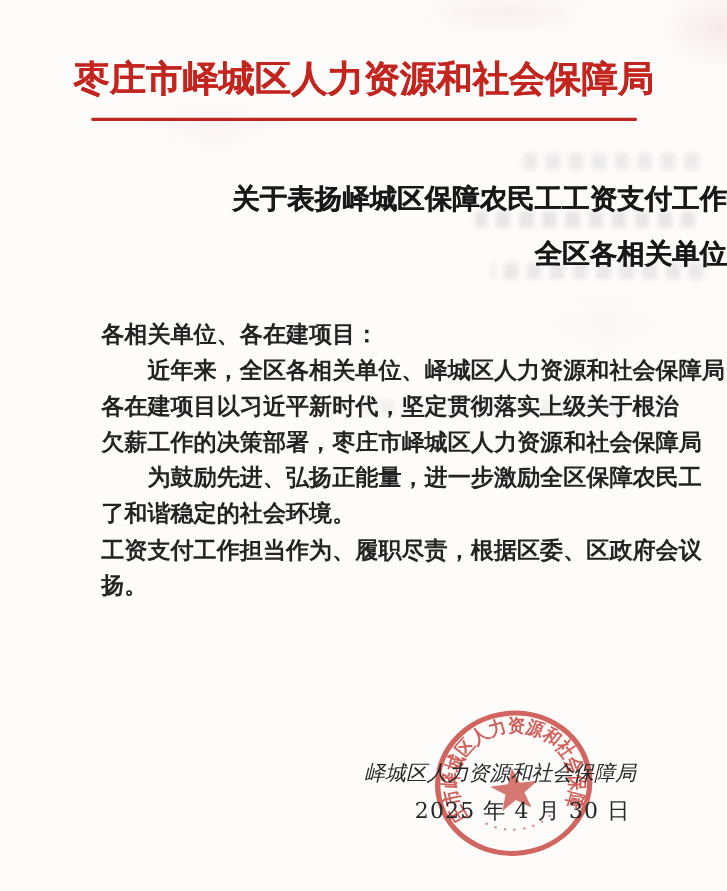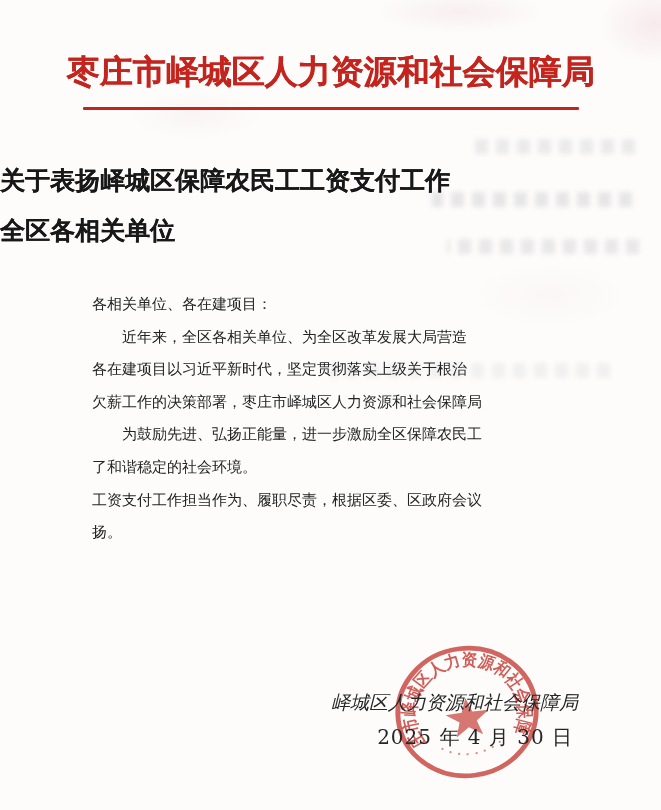--- a/index.html
+++ b/index.html
@@ -37,38 +37,39 @@
     top: 107px; left: 83px;
     width: 496px; height: 3px;
     background: #c02620;
     border-radius: 1px;
   }
 
   
   .doc-title {
     position: absolute;
     top: 156px; left: 0; right: 0;
-    text-align: left;
+    text-align: right;
     color: #181818;
     font-weight: 700;
     font-size: 25px;
     line-height: 50px;
     text-shadow: 0.3px 0 0 #181818;
     white-space: nowrap;
   }
 
   
   .body-text {
     position: absolute;
     top: 288px; left: 92px;
     width: 482px;
-    font-size: 15px;
+    font-size: 21px;
     line-height: 32.6px;
     color: #232323;
     letter-spacing: 0px;
+    font-weight: bold;
   }
   .body-line { white-space: nowrap; }
 
   
   .sig-org {
     position: absolute;
     top: 690px; right: 83px;
     font-size: 19px;
     color: #262626;
     white-space: nowrap;
@@ -126,21 +127,21 @@
   <div class="org-title">枣庄市峄城区人力资源和社会保障局</div>
   <div class="red-rule"></div>
 
   <div class="doc-title">
     <div>关于表扬峄城区保障农民工工资支付工作</div>
     <div>全区各相关单位</div>
   </div>
 
   <div class="body-text">
       <div class="body-line">各相关单位、各在建项目：</div>
-      <div class="body-line">　　近年来，全区各相关单位、为全区改革发展大局营造</div>
+      <div class="body-line">　　近年来，全区各相关单位、峄城区人力资源和社会保障局</div>
       <div class="body-line">各在建项目以习近平新时代，坚定贯彻落实上级关于根治</div>
       <div class="body-line">欠薪工作的决策部署，枣庄市峄城区人力资源和社会保障局</div>
       <div class="body-line">　　为鼓励先进、弘扬正能量，进一步激励全区保障农民工</div>
       <div class="body-line">了和谐稳定的社会环境。</div>
       <div class="body-line">工资支付工作担当作为、履职尽责，根据区委、区政府会议</div>
       <div class="body-line">扬。</div>
     </div>
 
   <div class="seal">
     <svg viewBox="0 0 200 200" preserveAspectRatio="none">

